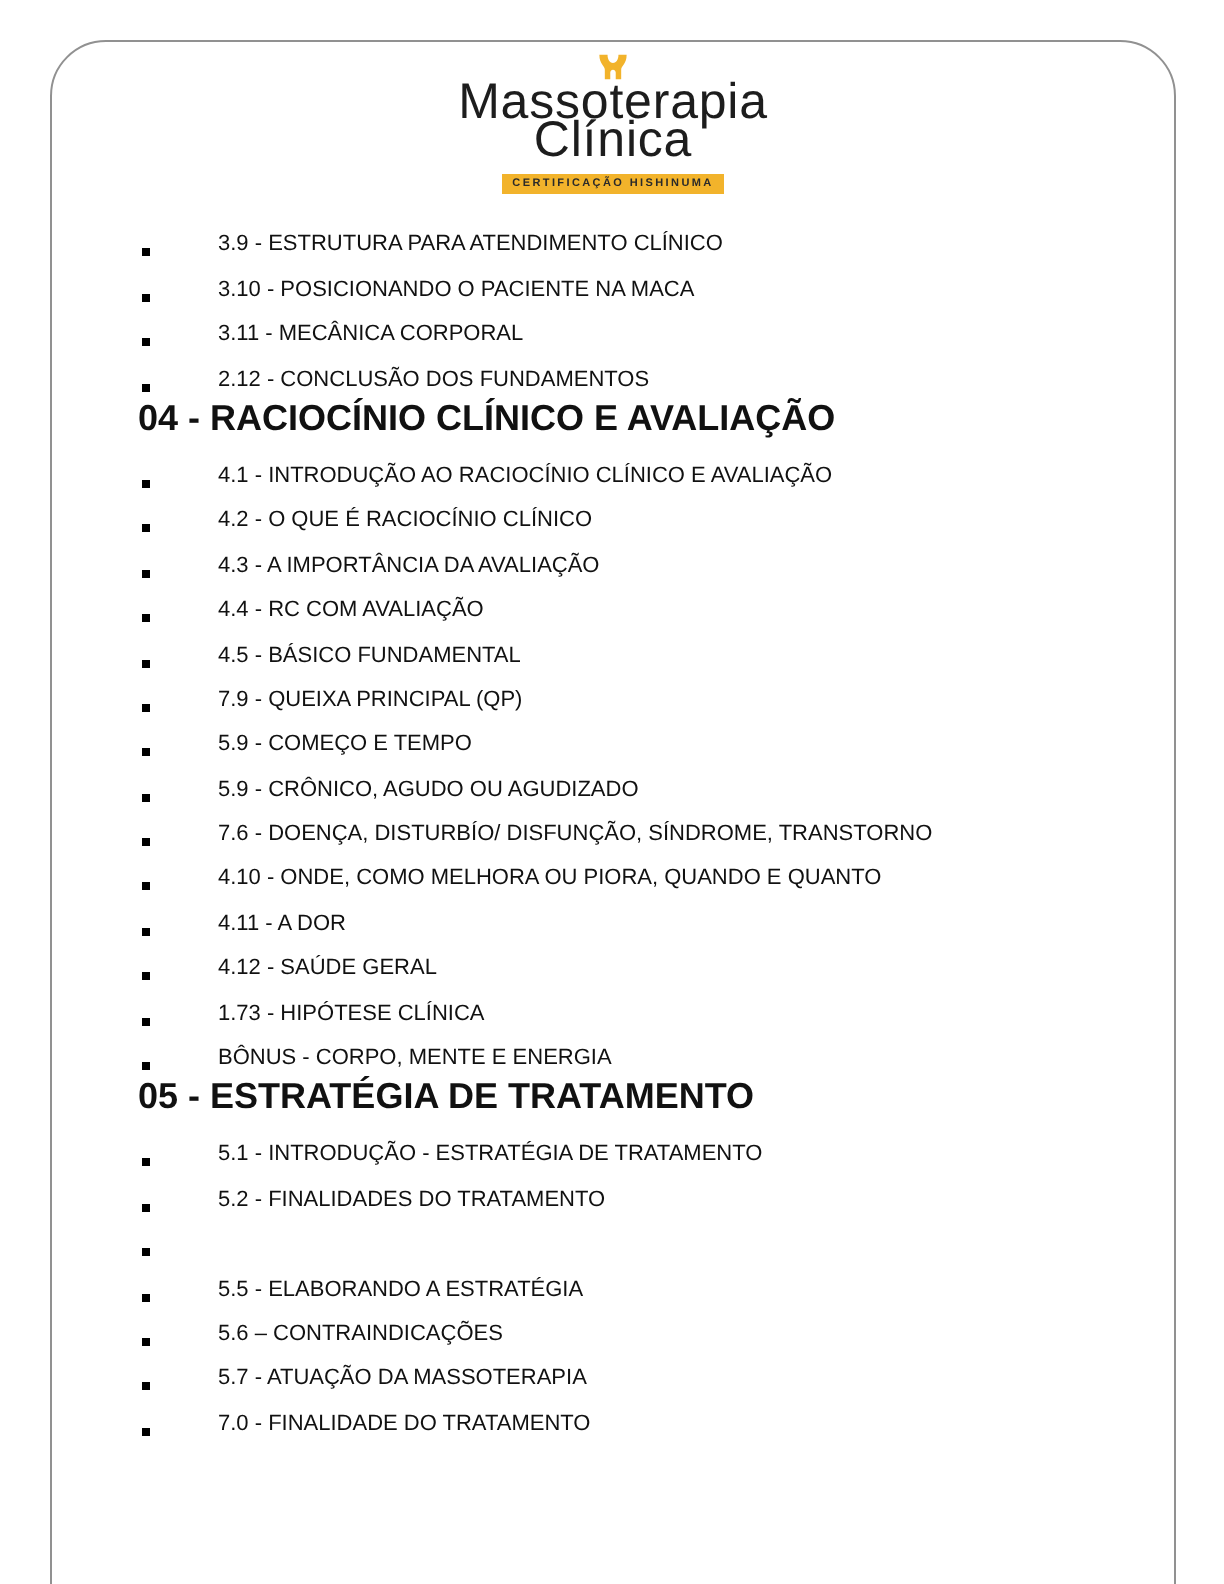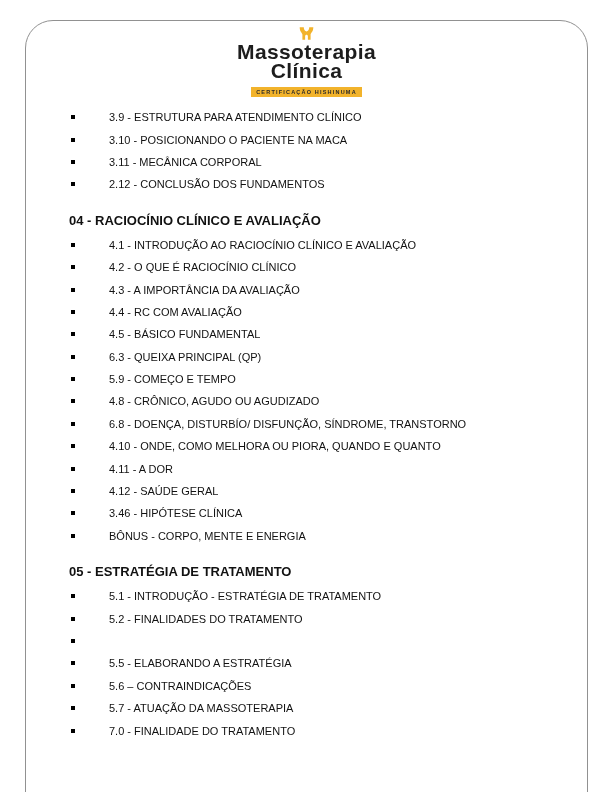--- a/index.html
+++ b/index.html
@@ -19,22 +19,22 @@
     border-radius:28px;
   }
   .logo {
     position:absolute;
     top:6px; left:0; width:100%;
     text-align:center;
   }
   .logo-icon { height:15px; line-height:15px; }
   .logo-icon svg { vertical-align:top; }
   .logo-title {
-    font-weight:bold;
-    font-size:21px;
+    font-weight:normal;
+    font-size:25px;
     line-height:19px;
     letter-spacing:0.4px;
     color:#1d1d1d;
   }
   .logo-cert {
     display:inline-block;
     margin-top:3px;
     background:#F2B32B;
     color:#2a2a2a;
     font-size:5.5px;
@@ -43,40 +43,40 @@
     padding:2px 5px 2px 5px;
     line-height:6px;
   }
   .toc {
     position:absolute;
     left:45px; top:85px; right:28px;
   }
   .toc-item {
     height:22.4px;
     display:flex;
-    align-items:center;
+    align-items:flex-end;
   }
   .bullet {
     width:4px; height:4px;
     background:#000000;
     margin-right:34px;
     flex:none;
   }
   .toc-item-text {
     font-size:11px;
     color:#111111;
     white-space:nowrap;
   }
   .toc-heading {
-    font-size:13px;
+    font-size:18px;
     font-weight:bold;
     color:#111111;
     height:18px;
     line-height:18px;
-    margin:16px 0 4px -2px;
+    margin:4px 0 4px -2px;
     white-space:nowrap;
   }
 </style>
 </head>
 <body>
 
 <div class="page-card">
 
   <div class="logo">
     <div class="logo-icon">
@@ -126,49 +126,49 @@
       <div class="toc-item">
         <span class="bullet"></span>
         <span class="toc-item-text">4.4 - RC COM AVALIAÇÃO</span>
       </div>
       <div class="toc-item">
         <span class="bullet"></span>
         <span class="toc-item-text">4.5 - BÁSICO FUNDAMENTAL</span>
       </div>
       <div class="toc-item">
         <span class="bullet"></span>
-        <span class="toc-item-text">6.3 - QUEIXA PRINCIPAL (QP)</span>
+        <span class="toc-item-text">7.9 - QUEIXA PRINCIPAL (QP)</span>
       </div>
       <div class="toc-item">
         <span class="bullet"></span>
         <span class="toc-item-text">5.9 - COMEÇO E TEMPO</span>
       </div>
       <div class="toc-item">
         <span class="bullet"></span>
-        <span class="toc-item-text">4.8 - CRÔNICO, AGUDO OU AGUDIZADO</span>
-      </div>
-      <div class="toc-item">
-        <span class="bullet"></span>
-        <span class="toc-item-text">6.8 - DOENÇA, DISTURBÍO/ DISFUNÇÃO, SÍNDROME, TRANSTORNO</span>
+        <span class="toc-item-text">5.9 - CRÔNICO, AGUDO OU AGUDIZADO</span>
+      </div>
+      <div class="toc-item">
+        <span class="bullet"></span>
+        <span class="toc-item-text">7.6 - DOENÇA, DISTURBÍO/ DISFUNÇÃO, SÍNDROME, TRANSTORNO</span>
       </div>
       <div class="toc-item">
         <span class="bullet"></span>
         <span class="toc-item-text">4.10 - ONDE, COMO MELHORA OU PIORA, QUANDO E QUANTO</span>
       </div>
       <div class="toc-item">
         <span class="bullet"></span>
         <span class="toc-item-text">4.11 - A DOR</span>
       </div>
       <div class="toc-item">
         <span class="bullet"></span>
         <span class="toc-item-text">4.12 - SAÚDE GERAL</span>
       </div>
       <div class="toc-item">
         <span class="bullet"></span>
-        <span class="toc-item-text">3.46 - HIPÓTESE CLÍNICA</span>
+        <span class="toc-item-text">1.73 - HIPÓTESE CLÍNICA</span>
       </div>
       <div class="toc-item">
         <span class="bullet"></span>
         <span class="toc-item-text">BÔNUS - CORPO, MENTE E ENERGIA</span>
       </div>
       <div class="toc-heading">05 - ESTRATÉGIA DE TRATAMENTO</div>
       <div class="toc-item">
         <span class="bullet"></span>
         <span class="toc-item-text">5.1 - INTRODUÇÃO - ESTRATÉGIA DE TRATAMENTO</span>
       </div>

